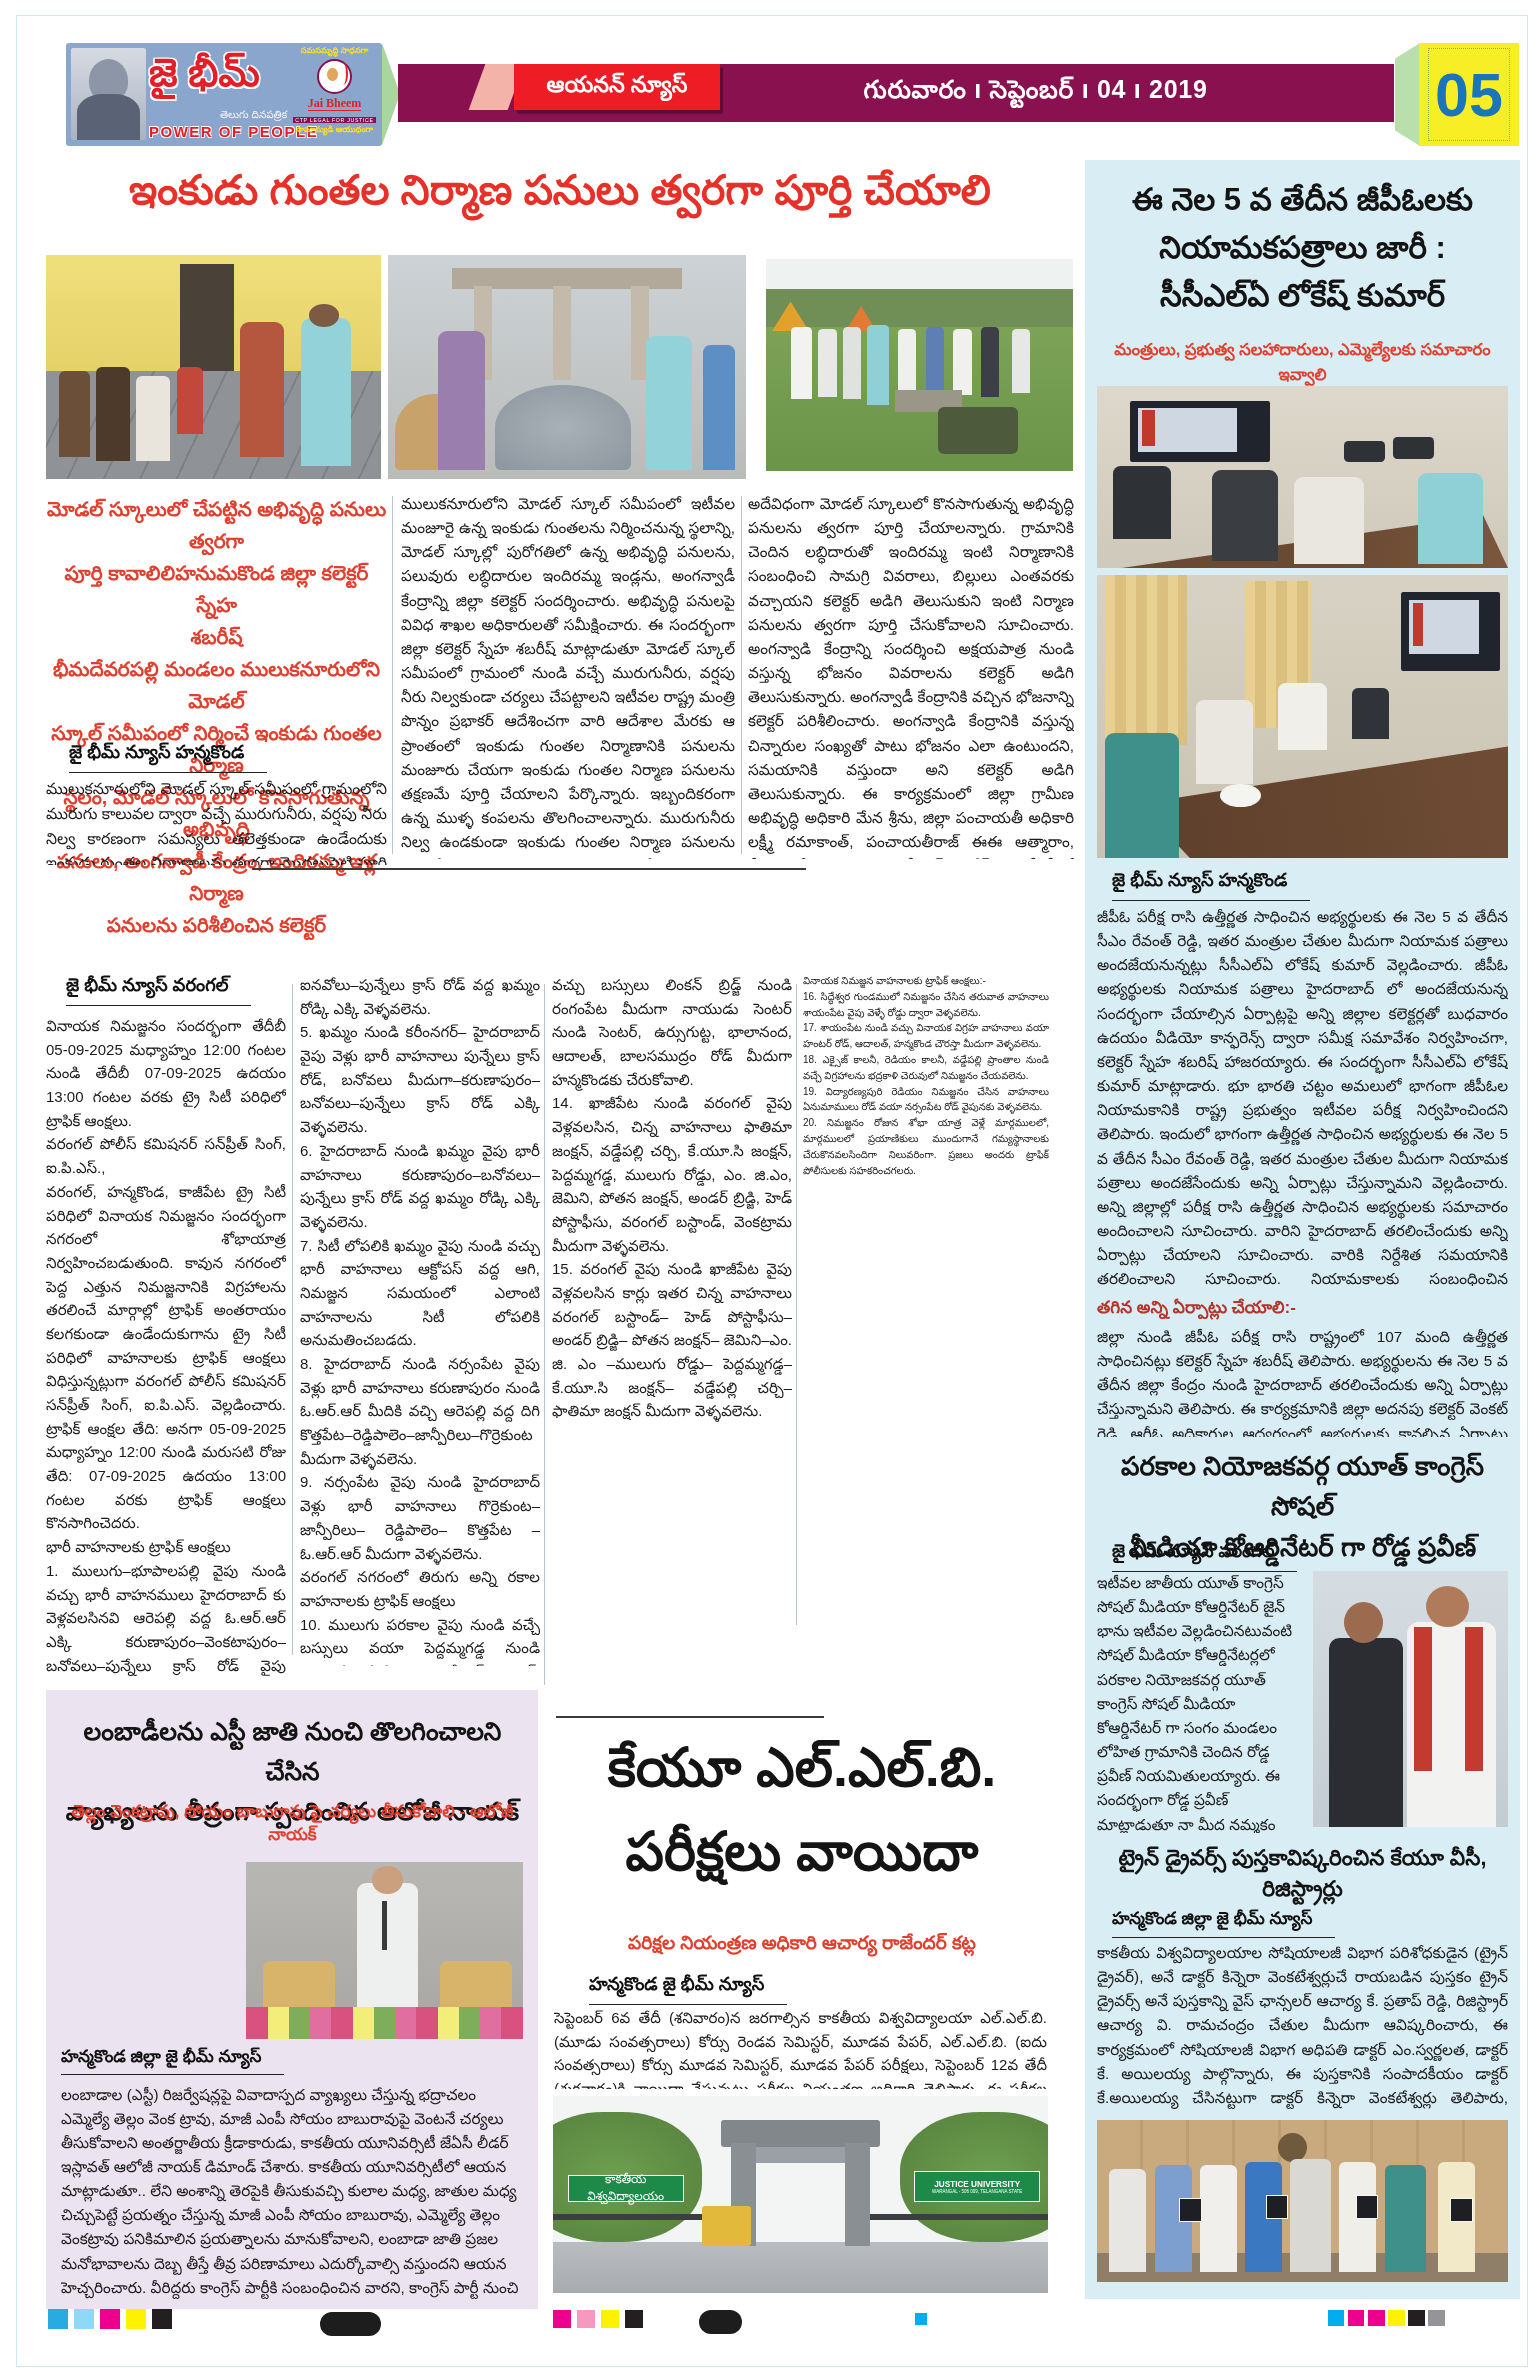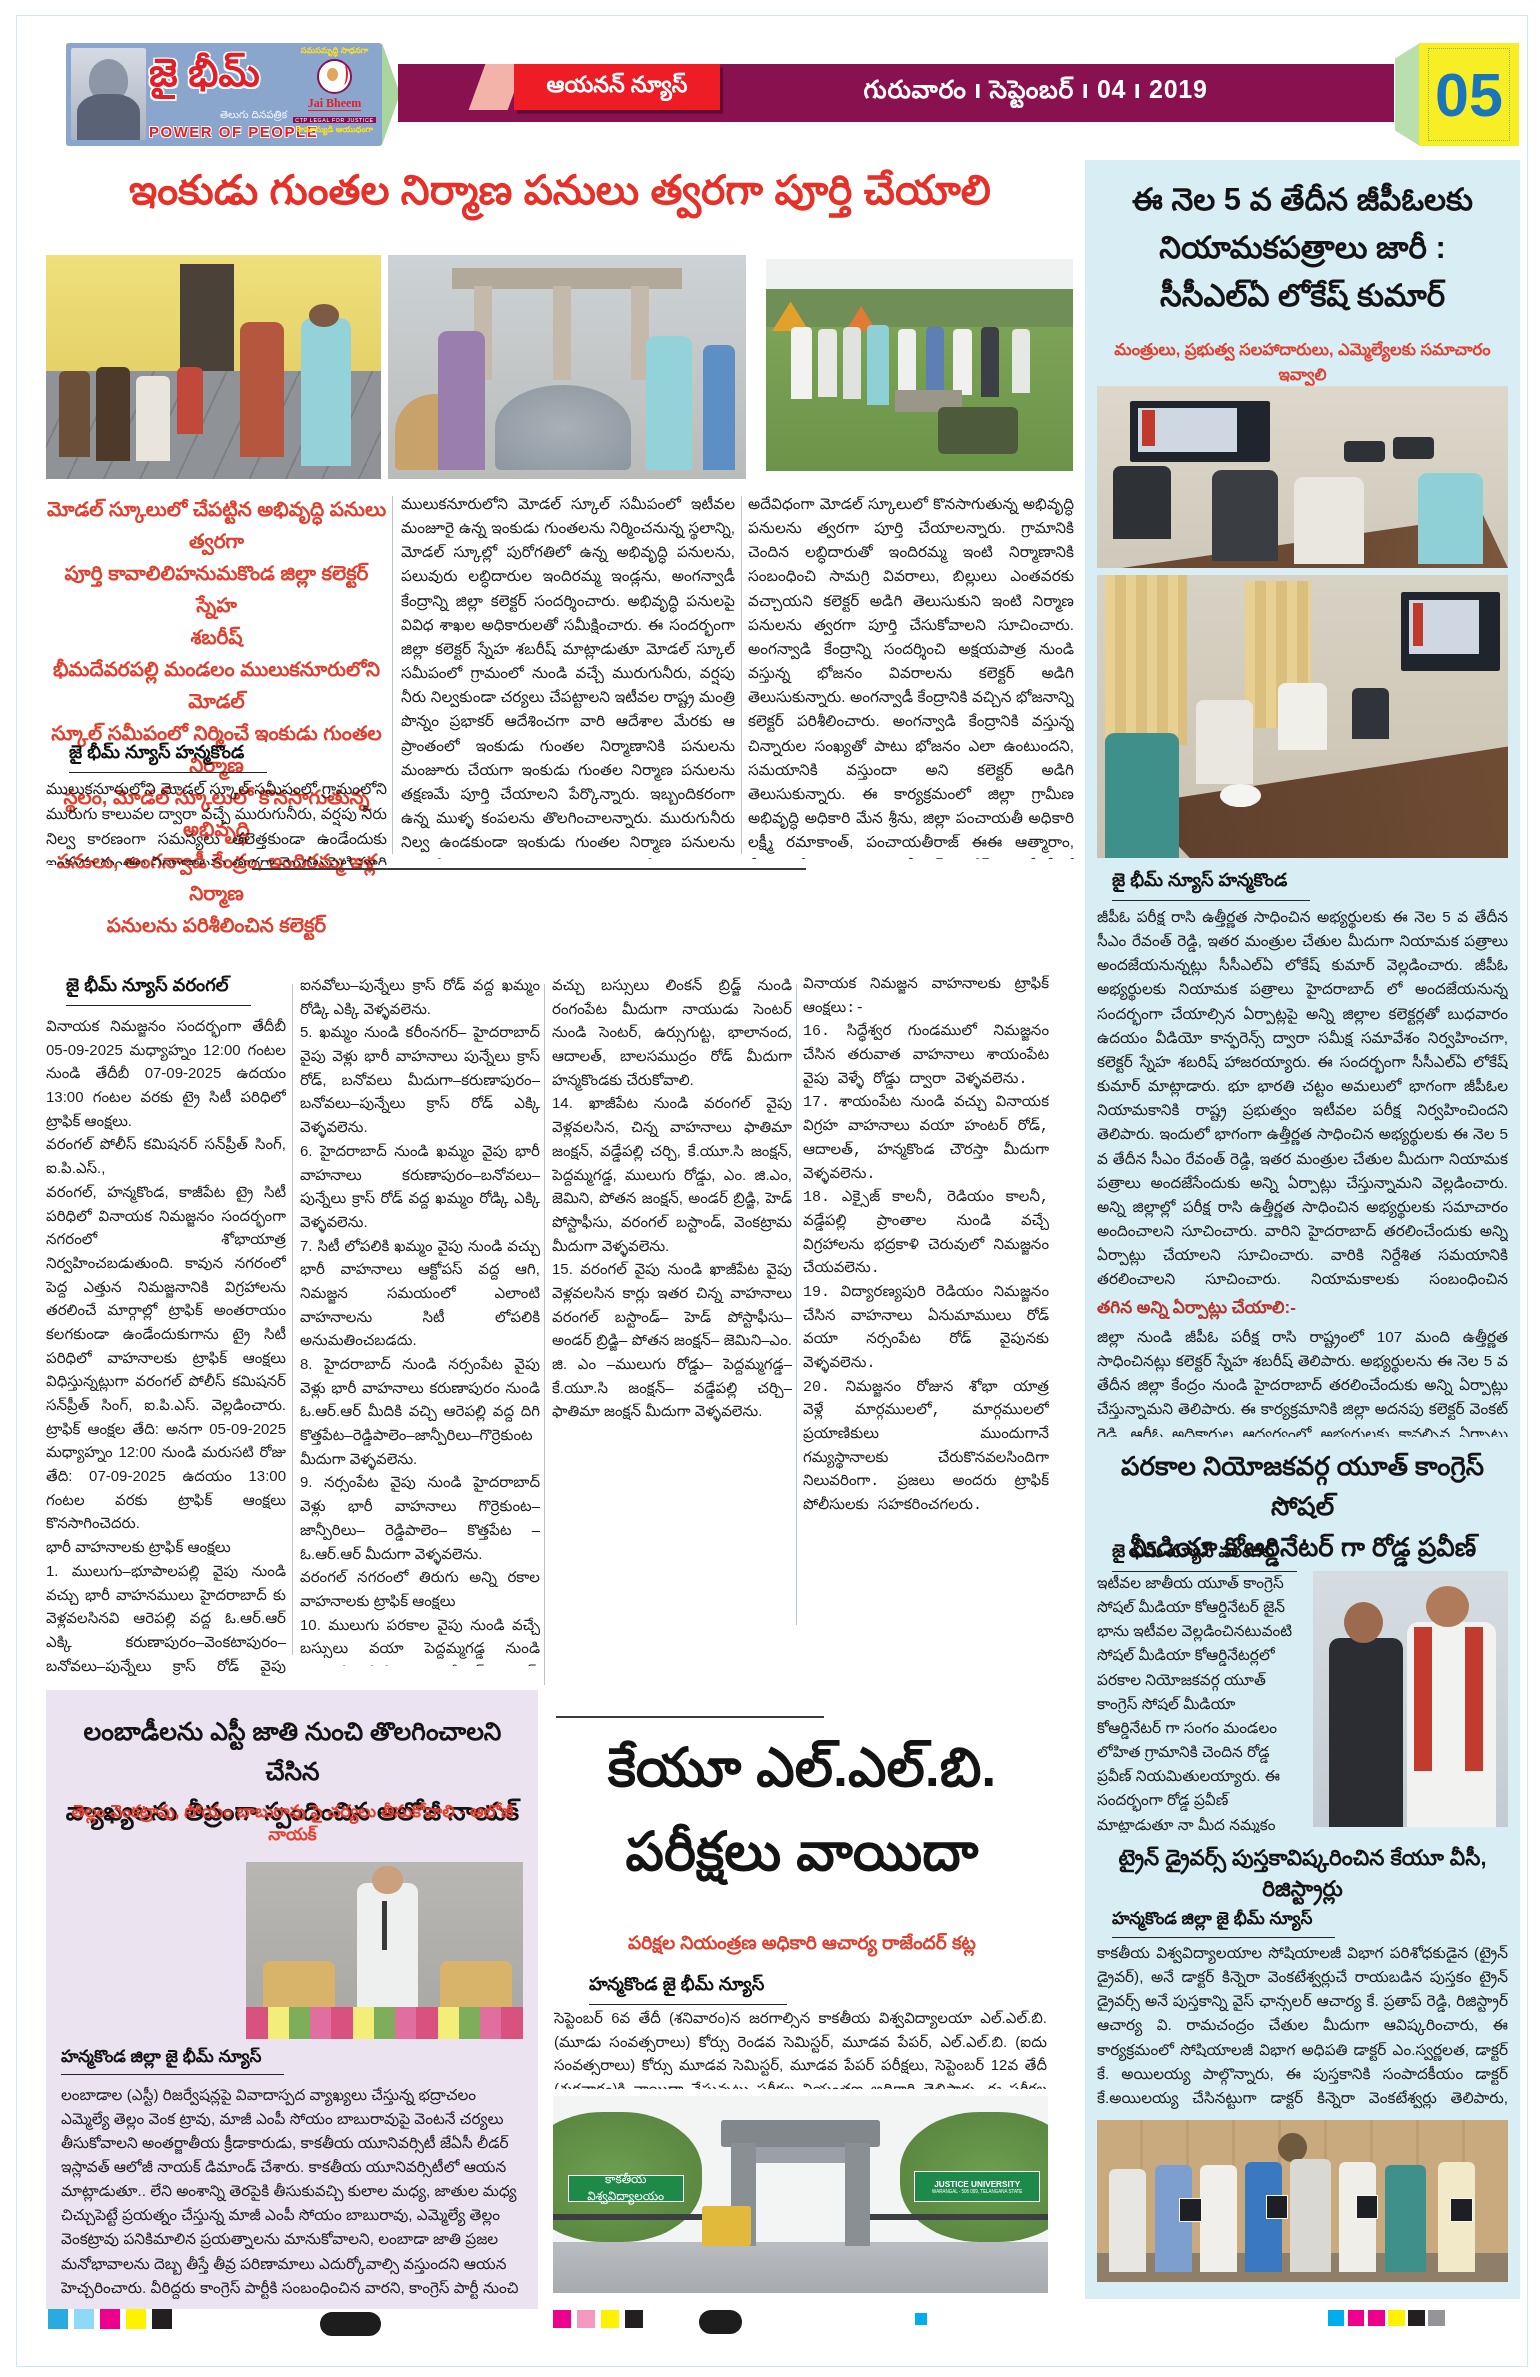--- a/index.html
+++ b/index.html
@@ -194,21 +194,21 @@
 వరంగల్ నగరంలో తిరుగు అన్ని రకాల వాహనాలకు ట్రాఫిక్ ఆంక్షలు
 10.  ములుగు పరకాల వైపు నుండి వచ్చే బస్సులు వయా పెద్దమ్మగడ్డ నుండి కె.యు.సి, సి.పి.ఓ. అంబేద్కర్ సెంటర్, ఏషియన్ శ్రీదేవి మాల్ మీదుగా బస్టాండ్కు చేరుకోవాల్సిఉంటుంది.
 11.  హన్మకొండ బస్టాండ్ నుండి బయలుదేరి ములుగు వైపు, కరీంనగర్ వైపు బస్సులు ఏషియన్ (శ్రీదేవి మాల్, అంబేద్కర్ సెంటర్, సి.పి.ఓ. మీదుగా వెళ్ళవలెను.
 12.  వరంగల్ బస్టాండ్ నుండి బయలుదేరి ములుగువైపు, కొత్తగూడెం, భద్రాచలం, ఖమ్మం, మణుగూరు, పాల్వంచ వైపు వెళ్లే బస్సులు ఆదాలత్, హంటర్ రోడ్ మీదుగా వెళ్ళవలెను.
 13.  వరంగల్ బస్టాండ్ నుండి హన్మకొండ వైపు</div>
   <div class="abs vrule" style="left:544px;top:984px;height:701px;"></div>
   <div class="abs body-txt just prewrap" style="left:552px;top:973px;width:240px;height:730px;overflow:hidden;font-size:15px;">వచ్చు బస్సులు లింకన్ బ్రిడ్జ్ నుండి రంగంపేట మీదుగా నాయుడు సెంటర్ నుండి సెంటర్, ఉర్సుగుట్ట, భాలానంద, ఆదాలత్, బాలసముద్రం రోడ్ మీదుగా హన్మకొండకు చేరుకోవాలి.
 14.  ఖాజీపేట నుండి వరంగల్ వైపు వెళ్లవలసిన, చిన్న వాహనాలు ఫాతిమా జంక్షన్, వడ్డేపల్లి చర్చి, కే.యూ.సి జంక్షన్, పెద్దమ్మగడ్డ, ములుగు రోడ్డు, ఎం. జి.ఎం, జెమిని, పోతన జంక్షన్, అండర్ బ్రిడ్జి, హెడ్ పోస్టాఫీసు, వరంగల్ బస్టాండ్, వెంకట్రామ మీదుగా వెళ్ళవలెను.
 15.  వరంగల్ వైపు నుండి ఖాజీపేట వైపు వెళ్లవలసిన కార్లు ఇతర చిన్న వాహనాలు వరంగల్ బస్టాండ్– హెడ్ పోస్టాఫీసు– అండర్ బ్రిడ్జి– పోతన జంక్షన్– జెమిని–ఎం. జి. ఎం –ములుగు రోడ్డు– పెద్దమ్మగడ్డ– కే.యూ.సి జంక్షన్– వడ్డేపల్లి చర్చి– ఫాతిమా జంక్షన్ మీదుగా వెళ్ళవలెను.</div>
   <div class="abs vrule" style="left:796px;top:984px;height:641px;"></div>
-  <div class="abs body-txt just prewrap" style="left:803px;top:973px;width:246px;height:656px;overflow:hidden;font-size:15px;font-family:Liberation Mono, monospace;">వినాయక నిమజ్జన వాహనాలకు ట్రాఫిక్ ఆంక్షలు:-
+  <div class="abs body-txt just prewrap" style="left:803px;top:973px;width:246px;height:656px;overflow:hidden;font-size:10px;">వినాయక నిమజ్జన వాహనాలకు ట్రాఫిక్ ఆంక్షలు:-
 16.  సిద్ధేశ్వర గుండములో నిమజ్జనం చేసిన తరువాత వాహనాలు శాయంపేట వైపు వెళ్ళే రోడ్డు ద్వారా వెళ్ళవలెను.
 17.  శాయంపేట నుండి వచ్చు వినాయక విగ్రహ వాహనాలు వయా హంటర్ రోడ్, ఆదాలత్, హన్మకొండ చౌరస్తా మీదుగా వెళ్ళవలెను.
 18.  ఎక్సైజ్ కాలనీ, రెడియం కాలనీ, వడ్డేపల్లి ప్రాంతాల నుండి వచ్చే విగ్రహాలను భద్రకాళి చెరువులో నిమజ్జనం చేయవలెను.
 19.  విద్యారణ్యపురి రెడియం నిమజ్జనం చేసిన వాహనాలు ఏనుమాములు రోడ్ వయా నర్సంపేట రోడ్ వైపునకు వెళ్ళవలెను.
 20.  నిమజ్జనం రోజున శోభా యాత్ర వెళ్లే మార్గములలో, మార్గములలో ప్రయాణికులు ముందుగానే గమ్యస్థానాలకు చేరుకొనవలసిందిగా నిలువరింగా. ప్రజలు అందరు ట్రాఫిక్ పోలీసులకు సహకరించగలరు.</div>
 
   <div class="abs lav-box"></div>
   <div class="abs aloji-hl prewrap">లంబాడీలను ఎస్టీ జాతి నుంచి తొలగించాలని చేసిన
 వ్యాఖ్యలను తీవ్రంగా స్పందించిన ఆలోజీ నాయక్</div>
   <div class="abs aloji-sub">తెల్లం వెంకట్రావు, సోయం బాబురావు పై చర్యలు తీసుకోవాలి - ఆలోజీ నాయక్</div>

